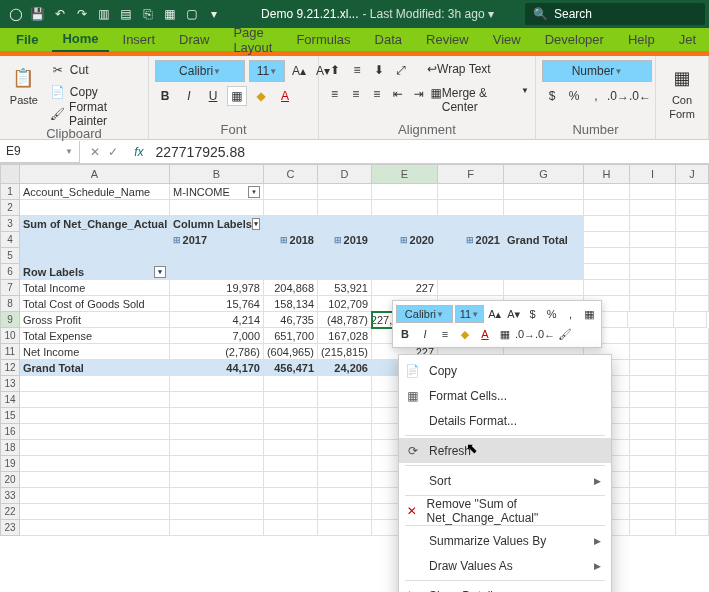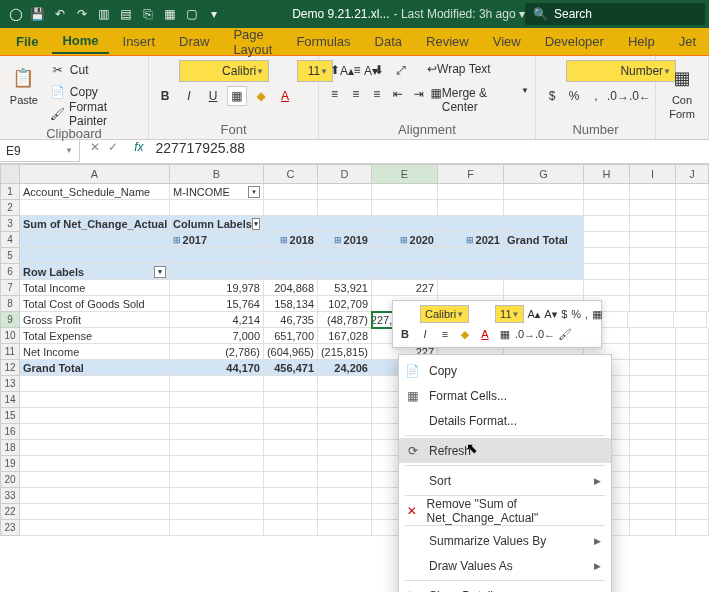--- a/index.html
+++ b/index.html
@@ -2,52 +2,52 @@
 <html><head>
 <meta charset="utf-8">
 <style>
 * { box-sizing: border-box; margin: 0; padding: 0; font-family: 'Segoe UI', Arial, sans-serif; }
 body { width: 709px; height: 592px; overflow: hidden; background: #fff; font-size: 12px; color: #333; position: relative; }
 
 
 .titlebar { height: 28px; background: #185c37; display: flex; align-items: center; color: #fff; font-size: 12px; }
 .titlebar .qat { display: flex; gap: 6px; padding: 0 8px; align-items: center; }
 .titlebar .qat span { width: 16px; height: 16px; display: flex; align-items: center; justify-content: center; opacity: 0.9; }
-.titlebar .title { flex: 1; text-align: center; display: flex; justify-content: flex-end; gap: 4px; }
+.titlebar .title { flex: 1; text-align: center; display: flex; justify-content: center; gap: 4px; }
 .titlebar .title .mod { opacity: 0.8; }
 .titlebar .search { background: #0d4027; width: 180px; height: 22px; display: flex; align-items: center; padding: 0 8px; border-radius: 2px; gap: 6px; margin-right: 4px; }
 .titlebar .search span.ico { opacity: 0.8; }
 
 
-.tabs { height: 28px; display: flex; align-items: center; padding: 0 6px; gap: 4px; background: #eab308; border-bottom: 1px solid #f97316; font-size: 13px; }
+.tabs { height: 28px; display: flex; align-items: center; padding: 0 6px; gap: 4px; background: #84cc16; border-bottom: 5px solid #f97316; font-size: 13px; }
 .tabs .tab { padding: 4px 10px; color: #444; cursor: pointer; }
 .tabs .tab.file { color: #185c37; font-weight: 600; }
 .tabs .tab.active { color: #185c37; border-bottom: 2px solid #185c37; font-weight: 600; }
 
 
 .ribbon { height: 84px; background: #f3f2f1; border-bottom: 1px solid #d0d0d0; display: flex; }
 .group { border-right: 1px solid #dcdcdc; padding: 4px 6px 0 6px; display: flex; flex-direction: column; }
 .group .gbody { flex: 1; display: flex; gap: 4px; align-items: flex-start; }
 .group .glabel { text-align: center; font-size: 13px; color: #666; padding: 2px 0; }
 .btn-lg { width: 40px; display: flex; flex-direction: column; align-items: center; gap: 2px; font-size: 11px; padding-top: 4px; }
 .btn-lg .ico { width: 28px; height: 28px; display: flex; align-items: center; justify-content: center; font-size: 18px; }
 .stack { display: flex; flex-direction: column; gap: 2px; }
 .stack .row { display: flex; align-items: center; gap: 4px; height: 20px; font-size: 12px; padding: 0 4px; }
 .stack .row .ico { width: 16px; text-align: center; }
-.combo { height: 22px; border: 1px solid #bbb; background: #fde047; display: flex; align-items: center; padding: 0 4px; font-size: 12px; justify-content: flex-end; margin-left: 24px; }
+.combo { height: 22px; border: 1px solid #bbb; background: #7dd3fc; display: flex; align-items: center; padding: 0 4px; font-size: 12px; justify-content: center; }
 .combo .dd { font-size: 8px; color: #666; }
 .fontgroup .gbody { flex-direction: column; gap: 4px; }
 .fontrow { display: flex; gap: 4px; align-items: center; }
 .icnbtn { width: 20px; height: 20px; display: flex; align-items: center; justify-content: center; border: 1px solid transparent; font-size: 12px; }
 .icnbtn.box { border: 1px solid #ccc; background: #fff; }
 .aligngroup .gbody { flex-direction: column; gap: 4px; }
 .alignrow { display: flex; gap: 2px; align-items: center; }
 
 
-.fbar { height: 24px; border-bottom: 1px solid #d0d0d0; display: flex; }
+.fbar { height: 24px; border-bottom: 1px solid #d0d0d0; display: flex; align-items: center; }
 .namebox { width: 80px; height: 22px; border: 1px solid #ccc; border-top: none; border-left: none; display: flex; align-items: center; padding: 0 6px; font-size: 12px; justify-content: space-between; }
 .fbar .btns { display: flex; gap: 8px; padding: 0 10px; color: #888; }
 .fbar .fx { font-style: italic; color: #0f766e; padding: 0 6px; }
 .fbar .finput { flex: 1; padding: 0 6px; font-size: 14px; }
 
 
 .grid { position: relative; }
 .colhead { display: flex; height: 20px; background: #f0f0f0; }
 .corner { width: 20px; border: 1px solid #ccc; background: #e8e8e8; }
 .ch { border: 1px solid #ccc; border-left: none; display: flex; align-items: center; justify-content: center; font-size: 11px; color: #555; background: #f0f0f0; }

